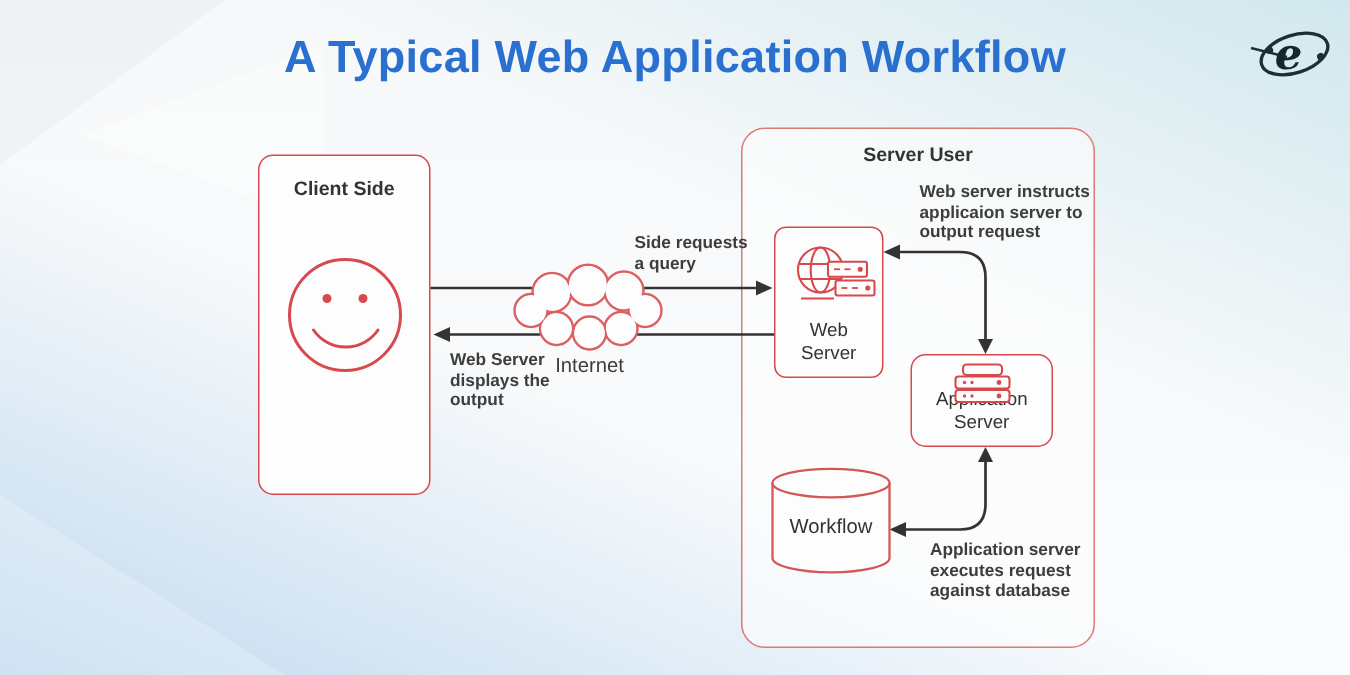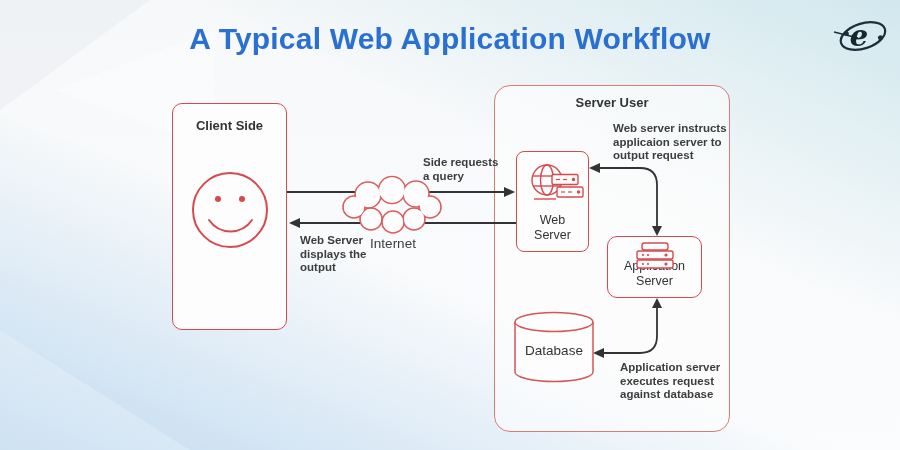--- a/index.html
+++ b/index.html
@@ -219,21 +219,21 @@
       </g>
     </g>
 
     <g stroke="#d25755" stroke-width="1.5" fill="#fdfdfe">
       <path d="M 515 322 L 515 372 A 39 9.5 0 0 0 593 372 L 593 322"></path>
       <ellipse cx="554" cy="322" rx="39" ry="9.5"></ellipse>
     </g>
   </svg>
 
   <div class="internet-label">Internet</div>
-  <div class="db-label">Database</div>
+  <div class="db-label">Workflow</div>
 
   <div class="note note-user">Side requests
 a query</div>
   <div class="note note-output">Web Server
 displays the
 output</div>
   <div class="note note-instr">Web server instructs
 applicaion server to
 output request</div>
   <div class="note note-dbexec">Application server

